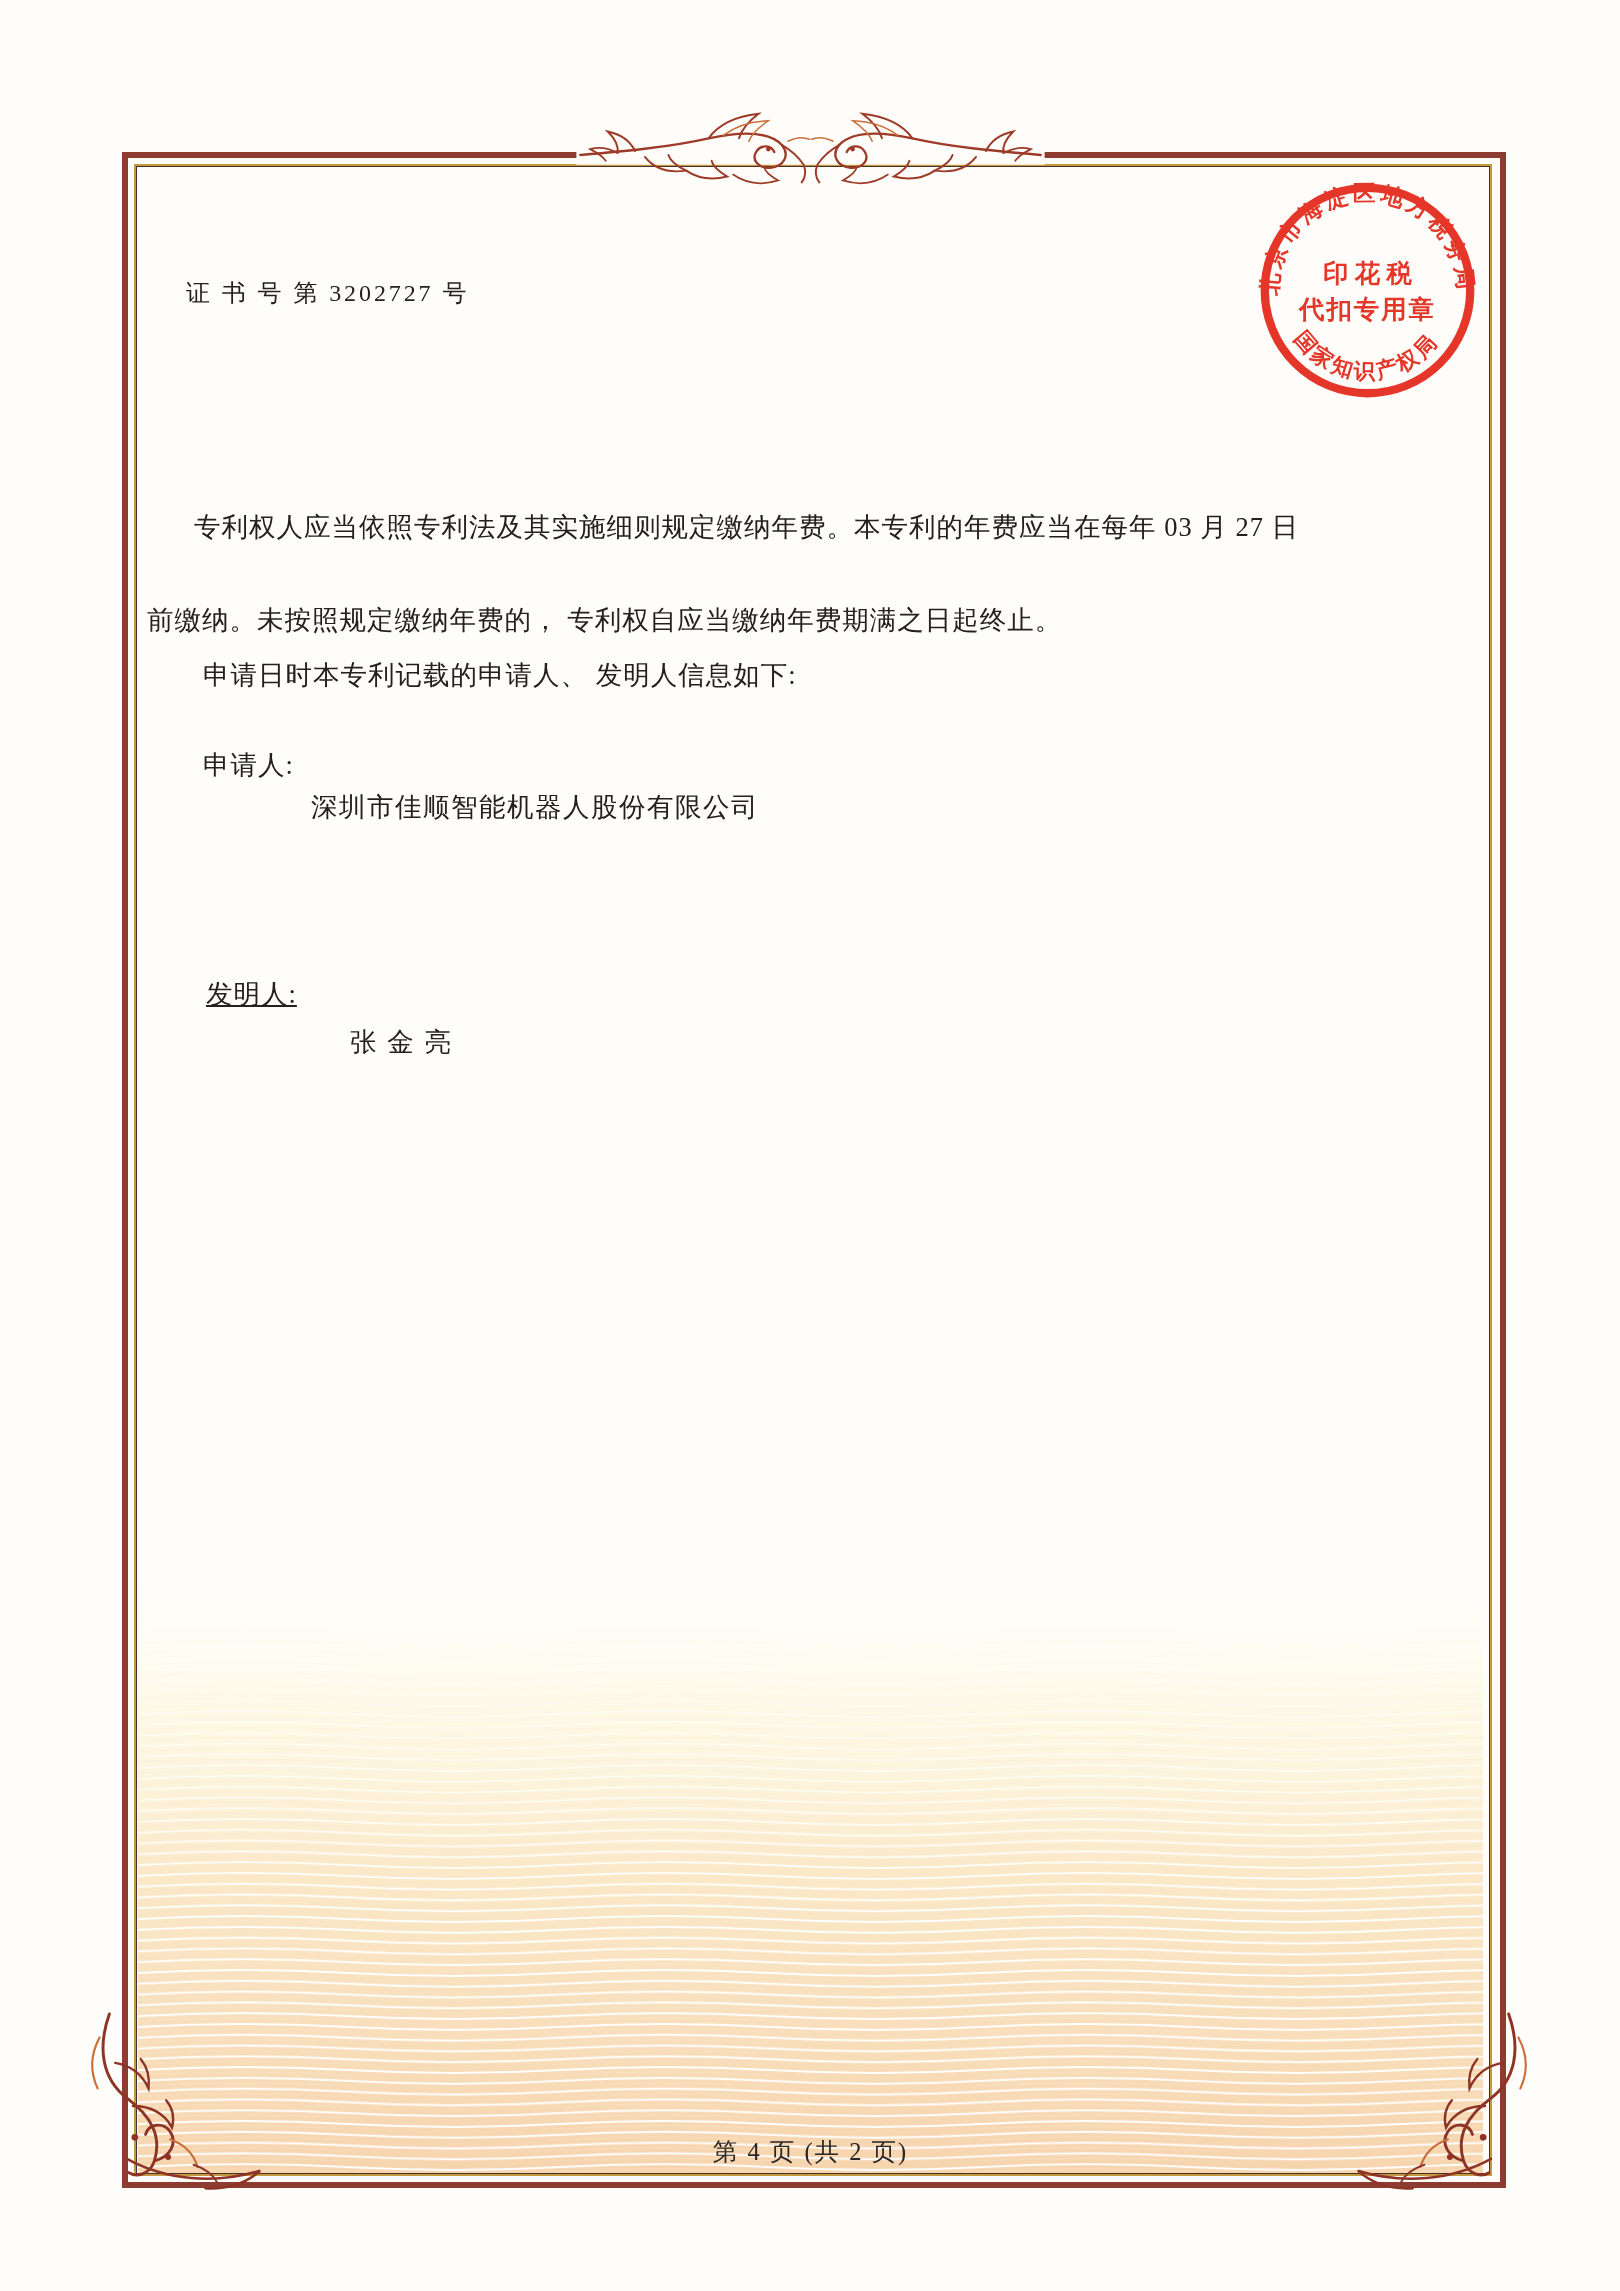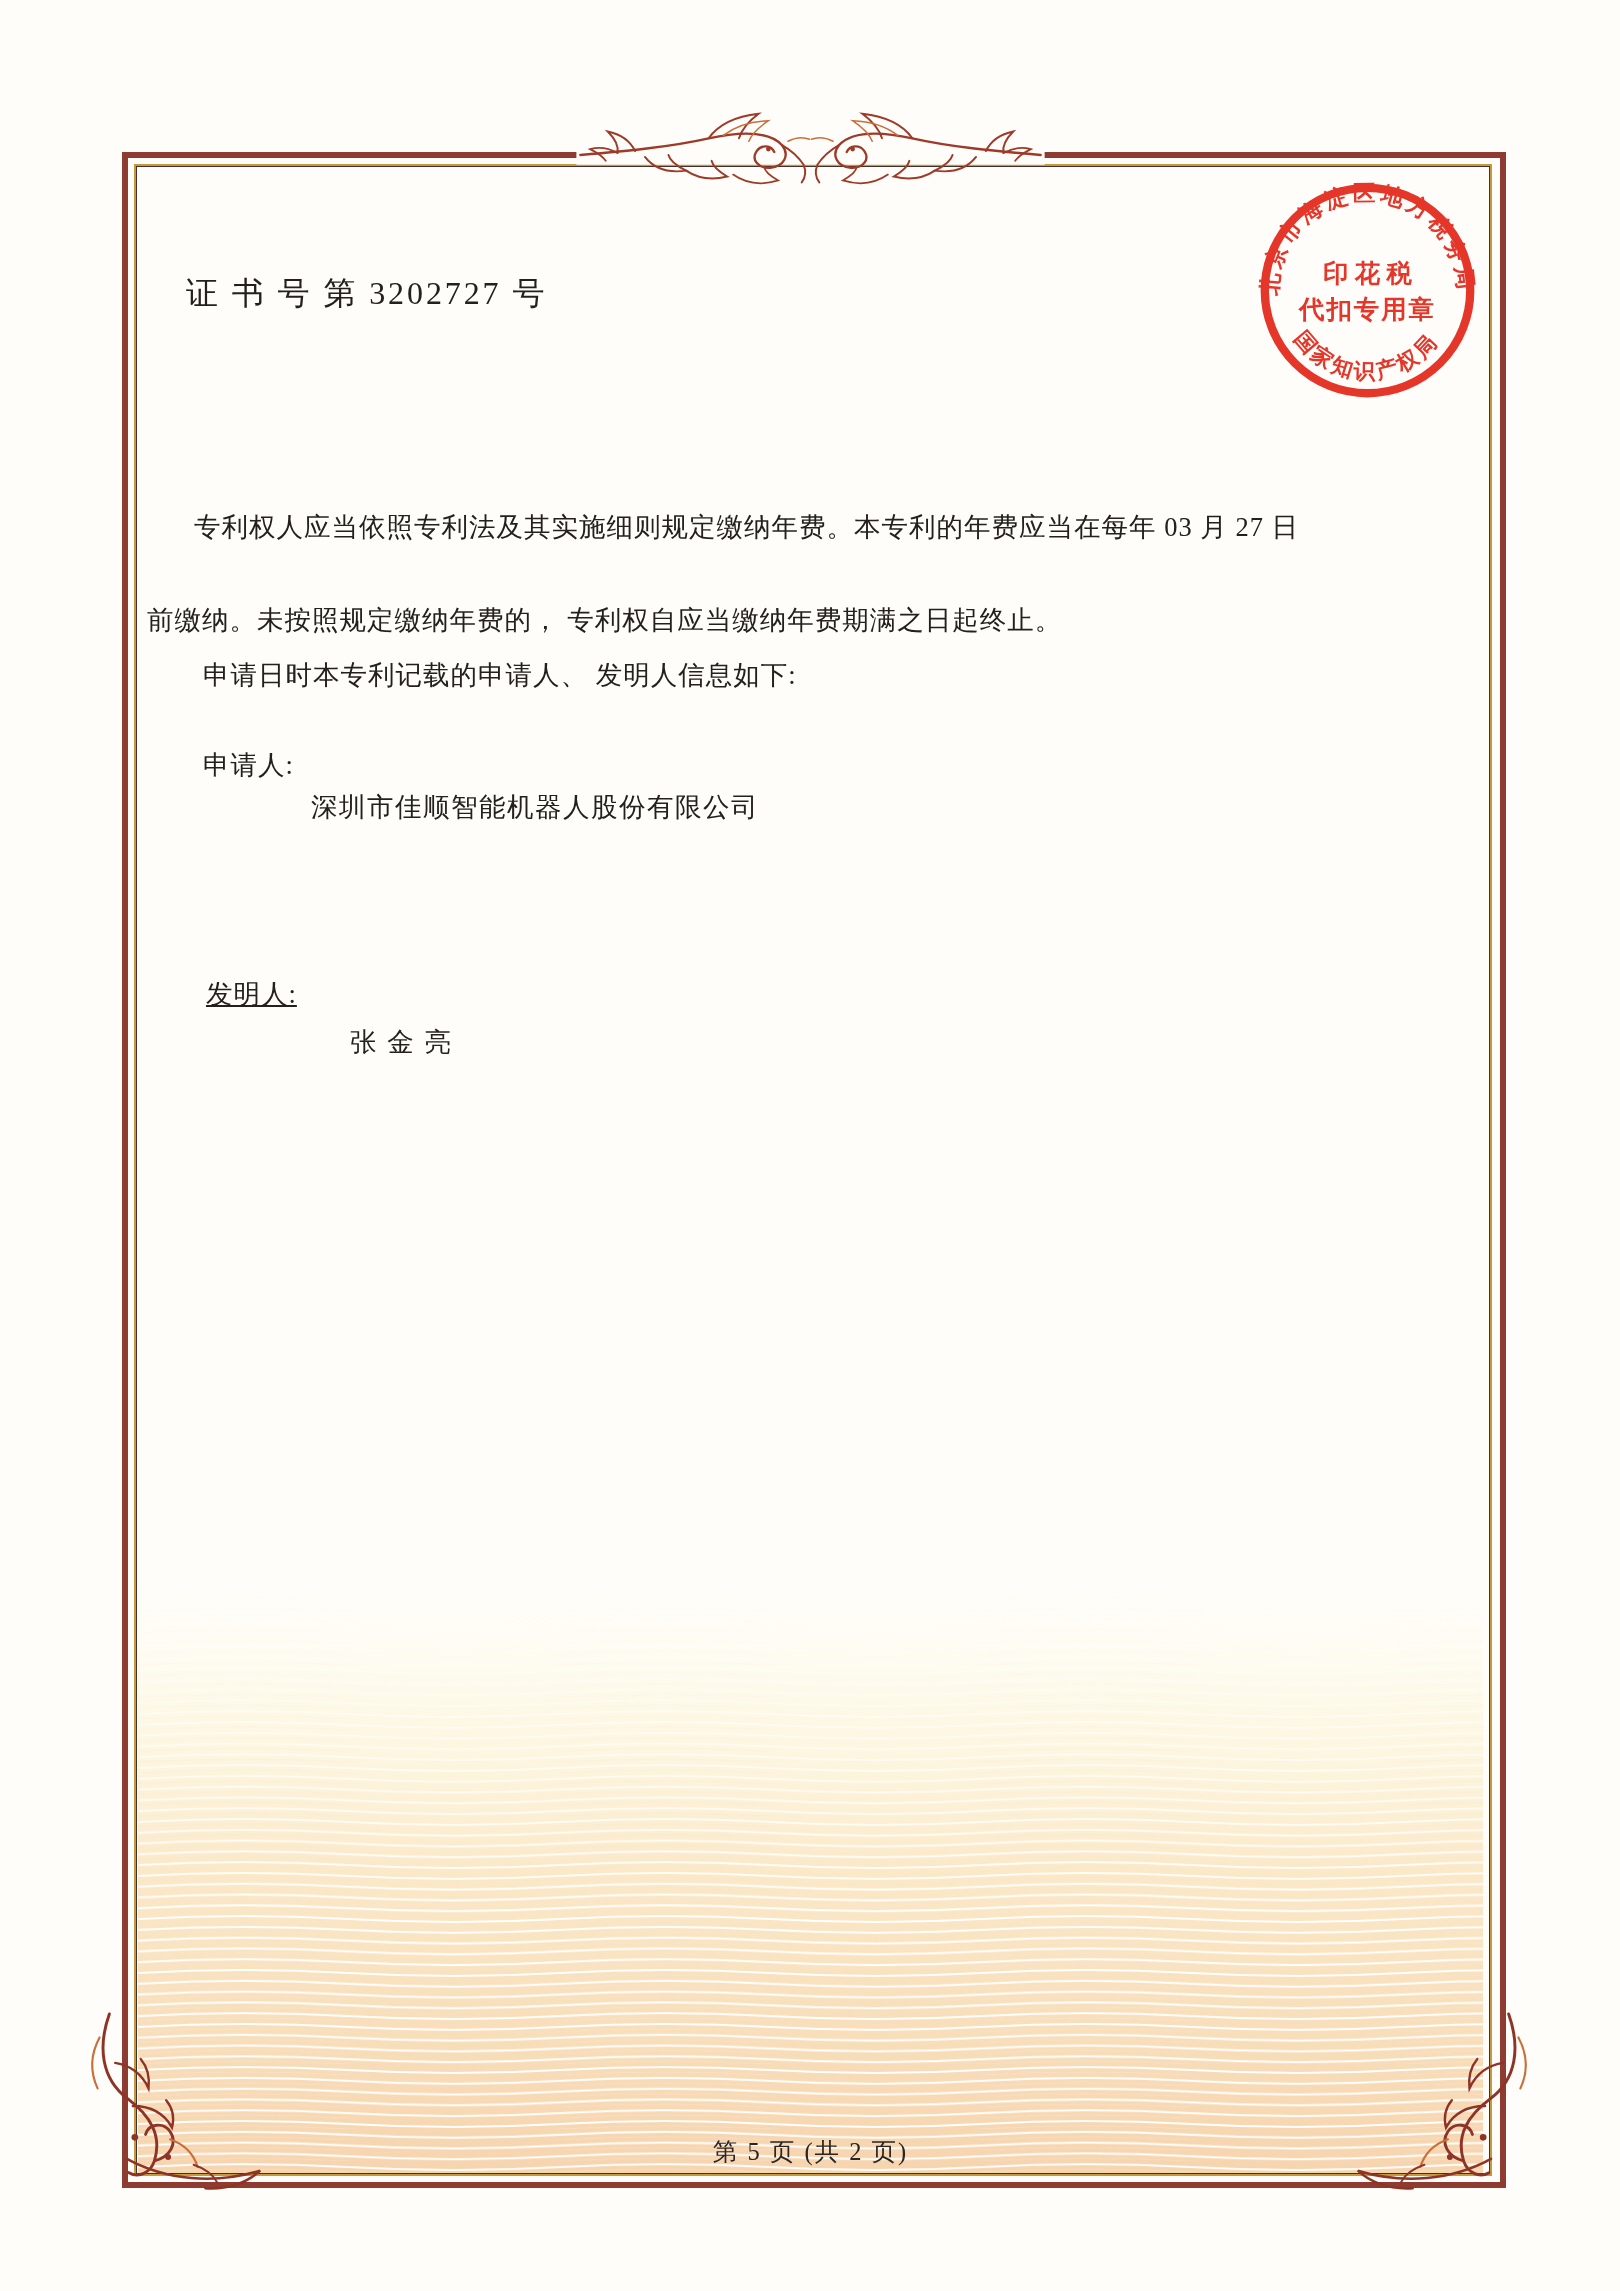--- a/index.html
+++ b/index.html
@@ -24,21 +24,21 @@
     position:absolute;inset:0;
     border:1px solid #46302a;
   }
   
   .watermark{
     position:absolute;left:138px;top:1568px;width:1345px;height:606px;
     overflow:hidden;pointer-events:none;
   }
   
   .txt{position:absolute;white-space:pre;line-height:35px;}
-  .cert-no{left:186px;top:276px;font-size:32px;letter-spacing:2.9px;}
+  .cert-no{left:186px;top:276px;font-size:24px;letter-spacing:2.9px;}
   .body-line{left:147px;width:1348px;font-size:26.5px;letter-spacing:1px;}
   .l1{top:510px;padding-left:47px;}
   .l2{top:562px;margin-top:41px;}
   .intro{top:658px;padding-left:56px;}
   .app-label{top:748px;padding-left:56px;}
   .app-name{top:790px;padding-left:164px;letter-spacing:1.5px;}
   .inv-label{top:977px;padding-left:59px;text-decoration:underline;}
   .inv-name{top:1025px;padding-left:203px;letter-spacing:10.8px;}
   .footer{
     position:absolute;left:138px;top:2135px;width:1345px;
@@ -153,16 +153,16 @@
   <div class="txt body-line l1">专利权人应当依照专利法及其实施细则规定缴纳年费。本专利的年费应当在每年 03 月 27 日</div>
   <div class="txt body-line l2">前缴纳。未按照规定缴纳年费的， 专利权自应当缴纳年费期满之日起终止。</div>
 
   <div class="txt body-line intro">申请日时本专利记载的申请人、 发明人信息如下:</div>
   <div class="txt body-line app-label">申请人:</div>
   <div class="txt body-line app-name">深圳市佳顺智能机器人股份有限公司</div>
 
   <div class="txt body-line inv-label">发明人:</div>
   <div class="txt body-line inv-name">张金亮</div>
 
-  <div class="footer">第 5 页 (共 2 页)</div>
+  <div class="footer">第 4 页 (共 2 页)</div>
 
 </div>
 
 
 </body></html>

